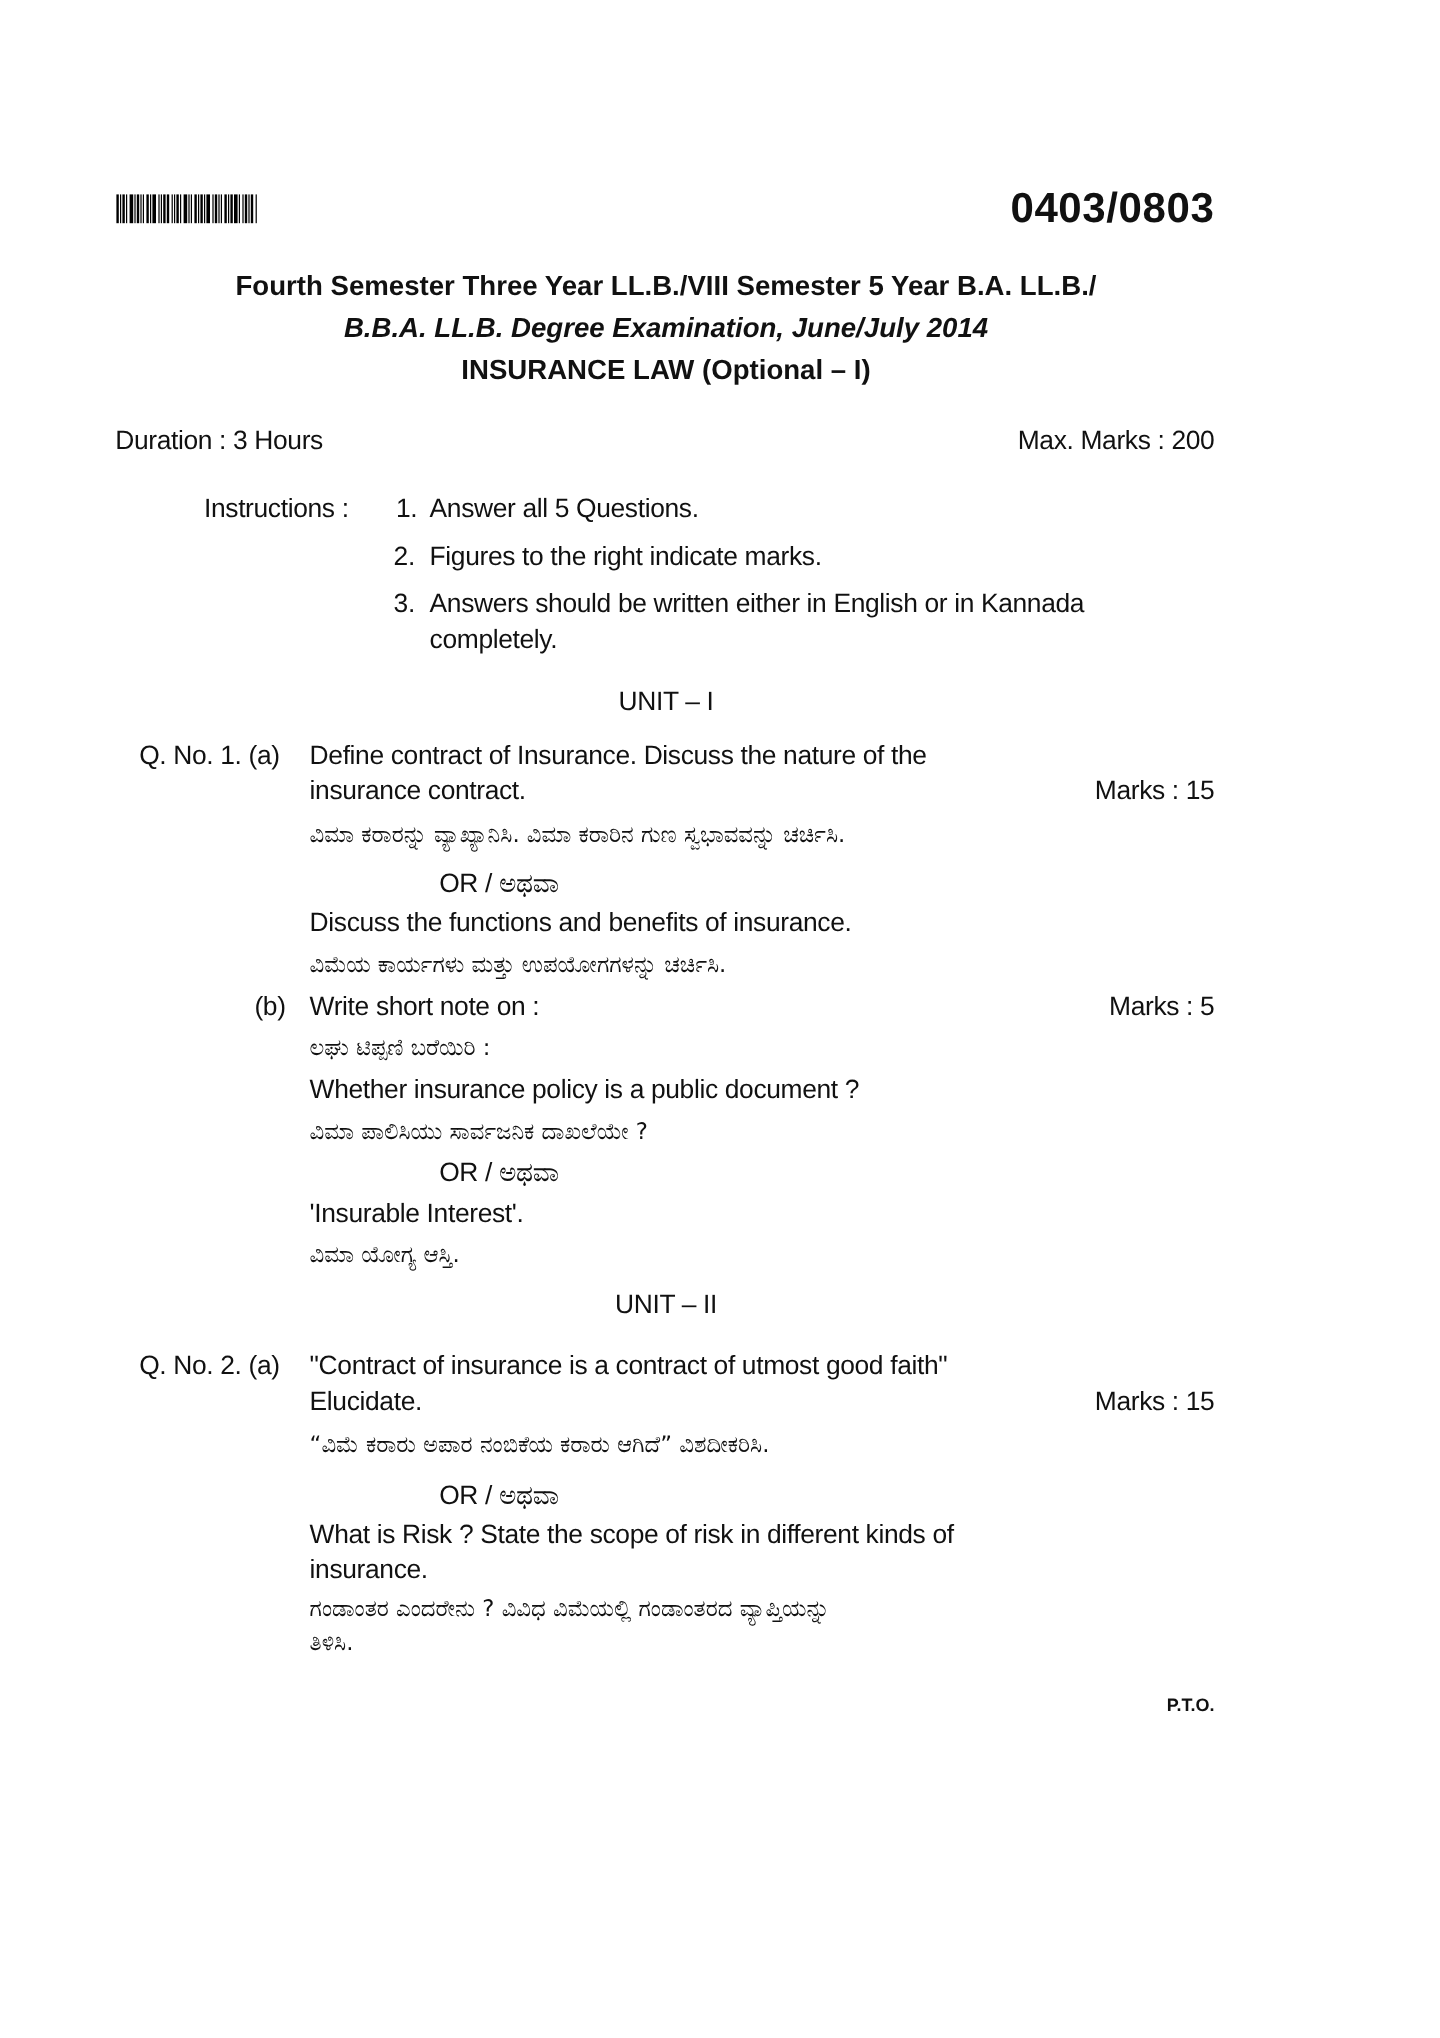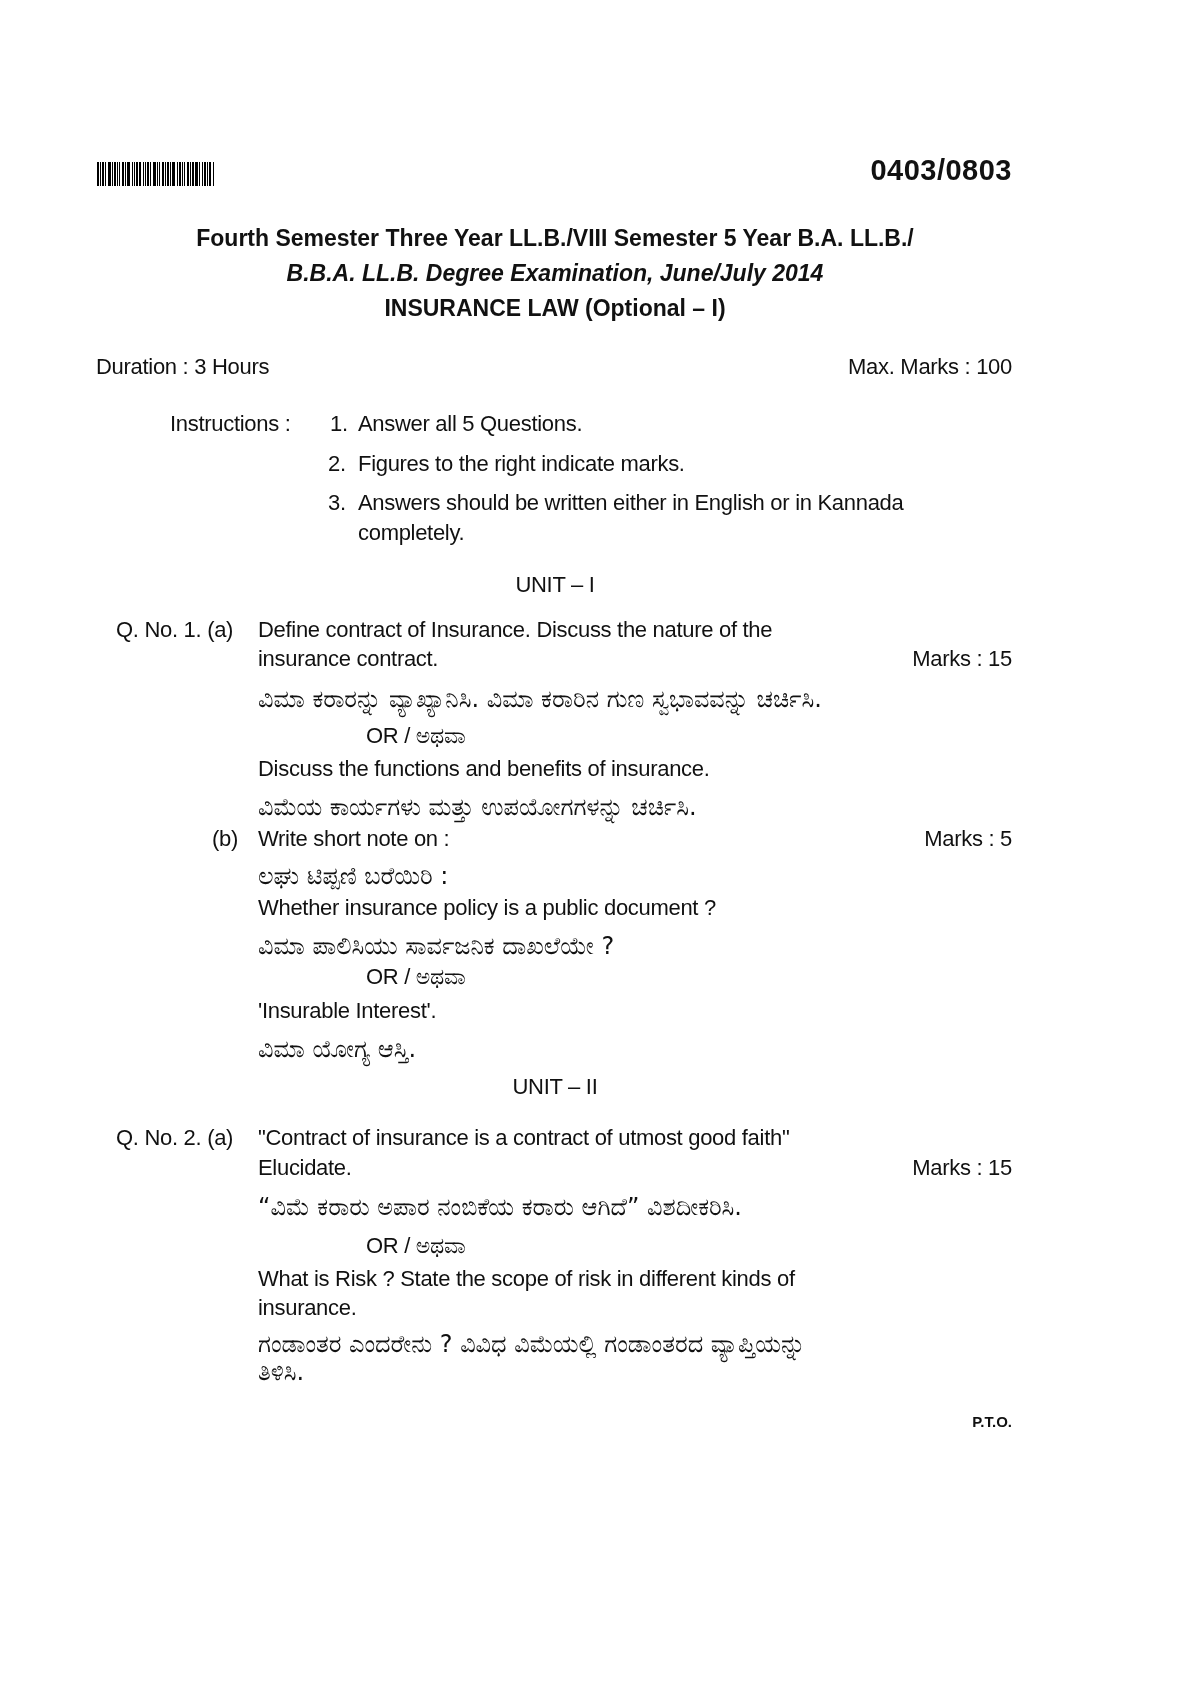--- a/index.html
+++ b/index.html
@@ -1,24 +1,24 @@
 <!DOCTYPE html>
 <html><head>
   <meta charset="utf-8">
   <style>
     html, body { margin: 0; padding: 0; background: #ffffff; }
     body { width: 1200px; height: 1698px; position: relative; overflow: hidden;
       font-family: "Liberation Sans", "DejaVu Sans", sans-serif; color: #111; }
     .abs { position: absolute; white-space: nowrap; }
     .barcode { position: absolute; left: 97px; top: 162px; height: 24px; width: 210px; display: flex; align-items: stretch; }
     .barcode span { display: block; height: 100%; background: #000; }
-    .code { font-weight: bold; font-size: 29px; right: 188px; top: 154px; letter-spacing: 0.5px; text-align: center; }
+    .code { font-weight: bold; font-size: 35px; right: 188px; top: 154px; letter-spacing: 0.5px; text-align: center; }
     .title { font-weight: bold; font-size: 23px; left: 0; width: 1110px; text-align: center; }
     .txt { font-size: 22px; letter-spacing: -0.3px; }
-    .kn { font-size: 24px; font-family: "DejaVu Sans", sans-serif; letter-spacing: 0px; }
+    .kn { font-size: 19px; font-family: "DejaVu Sans", sans-serif; letter-spacing: 0px; }
     .right { right: 188px; text-align: right; }
     .pto { font-weight: bold; font-size: 15px; right: 188px; top: 1413px; }
   </style>
 </head>
 <body>
 
 <div class="barcode" id="barcode">
     <span style="width: 2px;"></span>
     <span style="width: 1px; background: transparent;"></span>
     <span style="width: 1px;"></span>
@@ -104,21 +104,21 @@
     <span style="width: 1px;"></span>
     <span style="width: 1px; background: transparent;"></span>
   </div>
 <div class="abs code">0403/0803</div>
 
 <div class="abs title" style="top:225px;">Fourth Semester  Three Year LL.B./VIII Semester 5 Year B.A. LL.B./</div>
 <div class="abs title" style="top:260px;font-style:italic;">B.B.A. LL.B.  Degree Examination, June/July 2014</div>
 <div class="abs title" style="top:295px;">INSURANCE LAW (Optional – I)</div>
 
 <div class="abs txt" style="left:96px; top:354px;text-align:center;">Duration : 3 Hours</div>
-<div class="abs txt right" style="top:354px;">Max. Marks : 100</div>
+<div class="abs txt right" style="top:354px;">Max. Marks : 200</div>
 
 <div class="abs txt" style="left:170px; top:411px;">Instructions :</div>
 <div class="abs txt" style="left:330px; top:411px;">1.</div>
 <div class="abs txt" style="left:358px; top:411px;">Answer all 5 Questions.</div>
 <div class="abs txt" style="left:328px; top:451px;">2.</div>
 <div class="abs txt" style="left:358px; top:451px;">Figures to the right indicate marks.</div>
 <div class="abs txt" style="left:328px; top:490px;">3.</div>
 <div class="abs txt" style="left:358px; top:490px;">Answers should be written either in English or in Kannada</div>
 <div class="abs txt" style="left:358px; top:520px;">completely.</div>
 

